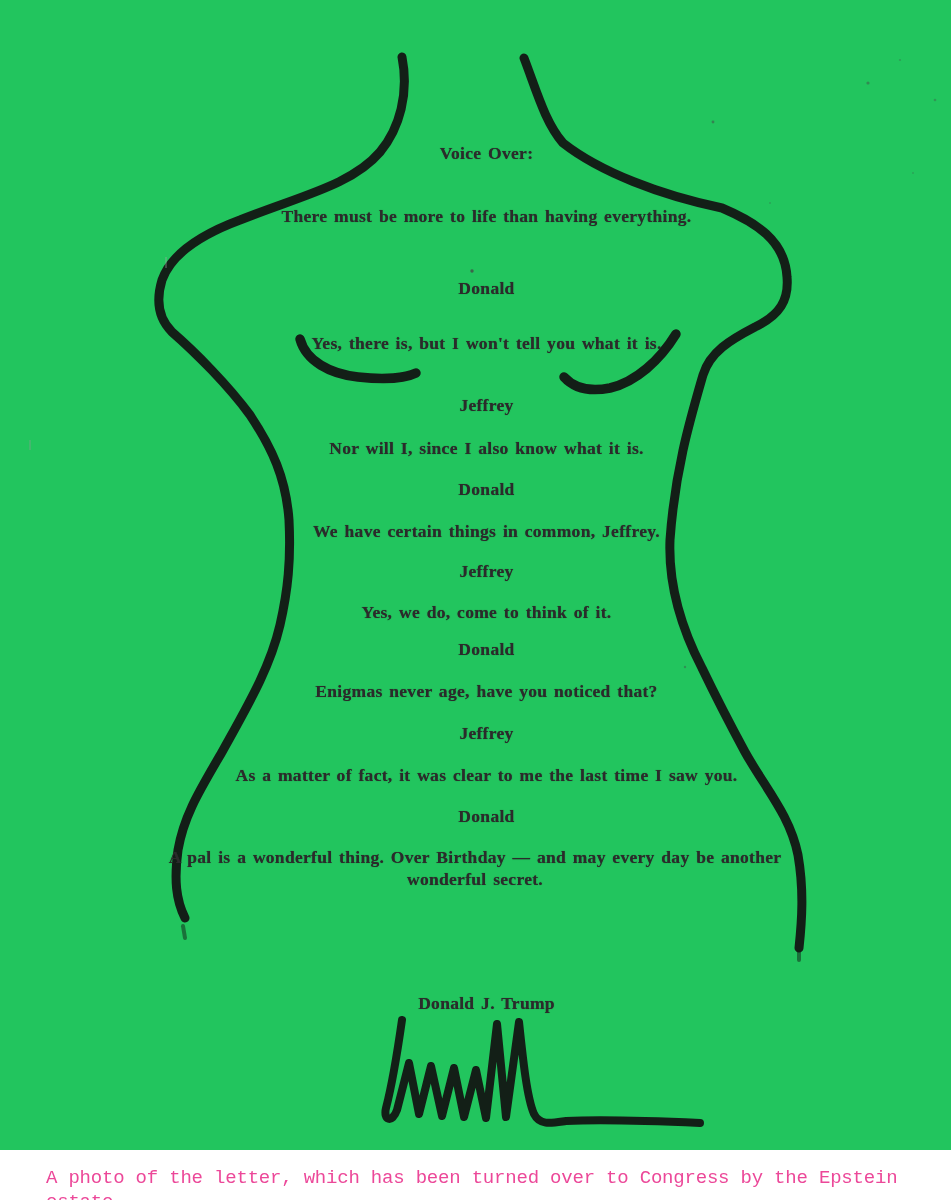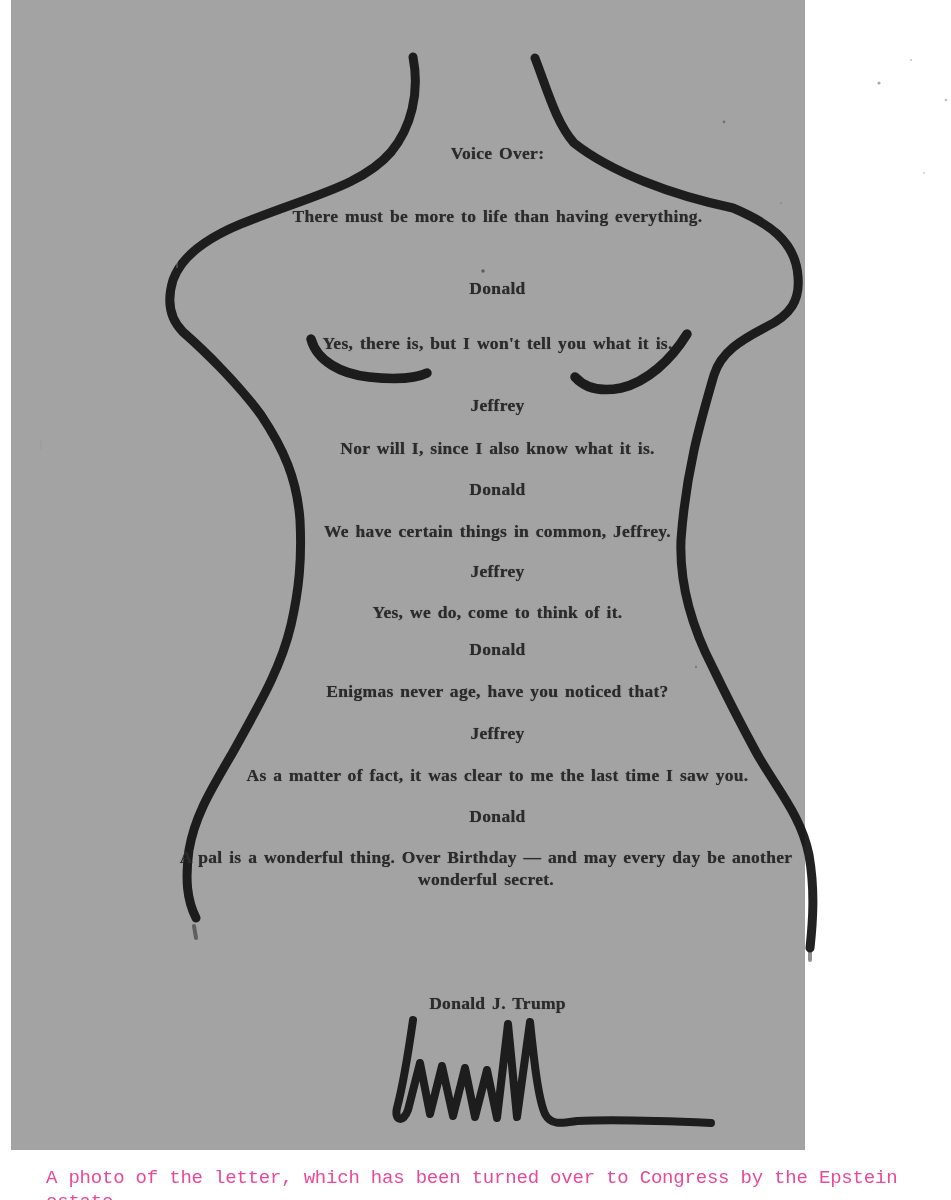--- a/index.html
+++ b/index.html
@@ -4,22 +4,22 @@
 <style>
   html,body{margin:0;padding:0;background:#ffffff;}
   .page{
     position:relative;
     width:951px;height:1200px;
     background:#ffffff;
     overflow:hidden;
     font-family:"Liberation Serif", serif;
   }
   .photo{
-    position:absolute;left:11px;top:0;width:794px;height:1150px;
-    background:#a3a3a3;
+    position:absolute;left:0;top:0;width:951px;height:1150px;
+    background:#22c55e;
   }
   .drawing{position:absolute;left:0;top:0;}
   .line{
     position:absolute;left:0;width:951px;
     text-align:center;
     transform:translateX(11px);
     font-weight:bold;
     font-size:17.5px;
     line-height:22px;
     color:#2b2b2b;

